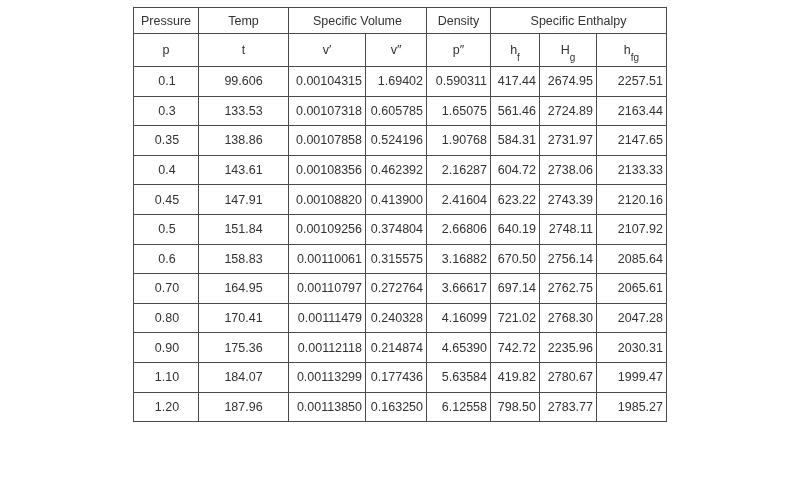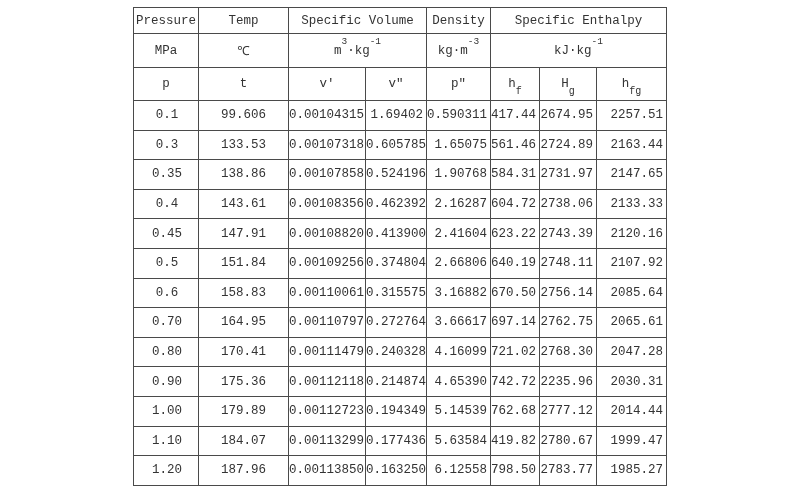--- a/index.html
+++ b/index.html
@@ -1,19 +1,19 @@
 <!DOCTYPE html>
 <html><head>
 <meta charset="utf-8">
 <style>
   * { margin:0; padding:0; box-sizing:border-box; }
   html,body { width:800px; height:500px; background:#ffffff; overflow:hidden; }
   body { font-family:"Liberation Sans", sans-serif; color:#333333; }
   .table-wrap { position:absolute; left:133px; top:7px; }
-  table { border-collapse:collapse; table-layout:fixed; width:533px;font-family:Liberation Mono, monospace; }
+  table { border-collapse:collapse; table-layout:fixed; width:533px; }
   th, td {
     border:1px solid #4a4a4a;
     font-weight:normal;
     font-size:12.5px;
     color:#333333;
     vertical-align:middle;
     text-align:center;
     background:#ffffff;
     white-space:nowrap;
     overflow:hidden;
@@ -44,27 +44,20 @@
         <col style="width:57px">
         <col style="width:70px">
     </colgroup>
     <thead>
       <tr class="r1">
         <th>Pressure</th>
         <th>Temp</th>
         <th colspan="2">Specific Volume</th>
         <th>Density</th>
         <th colspan="3">Specific Enthalpy</th>
-      </tr>
-      <tr class="r2">
-        <th>MPa</th>
-        <th>℃</th>
-        <th colspan="2"><span>m</span><sup class="u">3</sup><span>·kg</span><sup class="u">-1</sup></th>
-        <th><span>kg·m</span><sup class="u">-3</sup></th>
-        <th colspan="3"><span>kJ·kg</span><sup class="u">-1</sup></th>
       </tr>
       <tr class="r3">
         <th>p</th>
         <th>t</th>
         <th>v′</th>
         <th>v″</th>
         <th>p″</th>
         <th><span>h</span><sub class="s">f</sub></th>
         <th><span>H</span><sub class="s">g</sub></th>
         <th><span>h</span><sub class="s">fg</sub></th>
@@ -165,30 +158,20 @@
           <td class="c0">0.90</td>
           <td class="c1">175.36</td>
           <td class="c2">0.00112118</td>
           <td class="c3">0.214874</td>
           <td class="c4">4.65390</td>
           <td class="c5">742.72</td>
           <td class="c6">2235.96</td>
           <td class="c7">2030.31</td>
         </tr>
         <tr>
-          <td class="c0">1.00</td>
-          <td class="c1">179.89</td>
-          <td class="c2">0.00112723</td>
-          <td class="c3">0.194349</td>
-          <td class="c4">5.14539</td>
-          <td class="c5">762.68</td>
-          <td class="c6">2777.12</td>
-          <td class="c7">2014.44</td>
-        </tr>
-        <tr>
           <td class="c0">1.10</td>
           <td class="c1">184.07</td>
           <td class="c2">0.00113299</td>
           <td class="c3">0.177436</td>
           <td class="c4">5.63584</td>
           <td class="c5">419.82</td>
           <td class="c6">2780.67</td>
           <td class="c7">1999.47</td>
         </tr>
         <tr>

